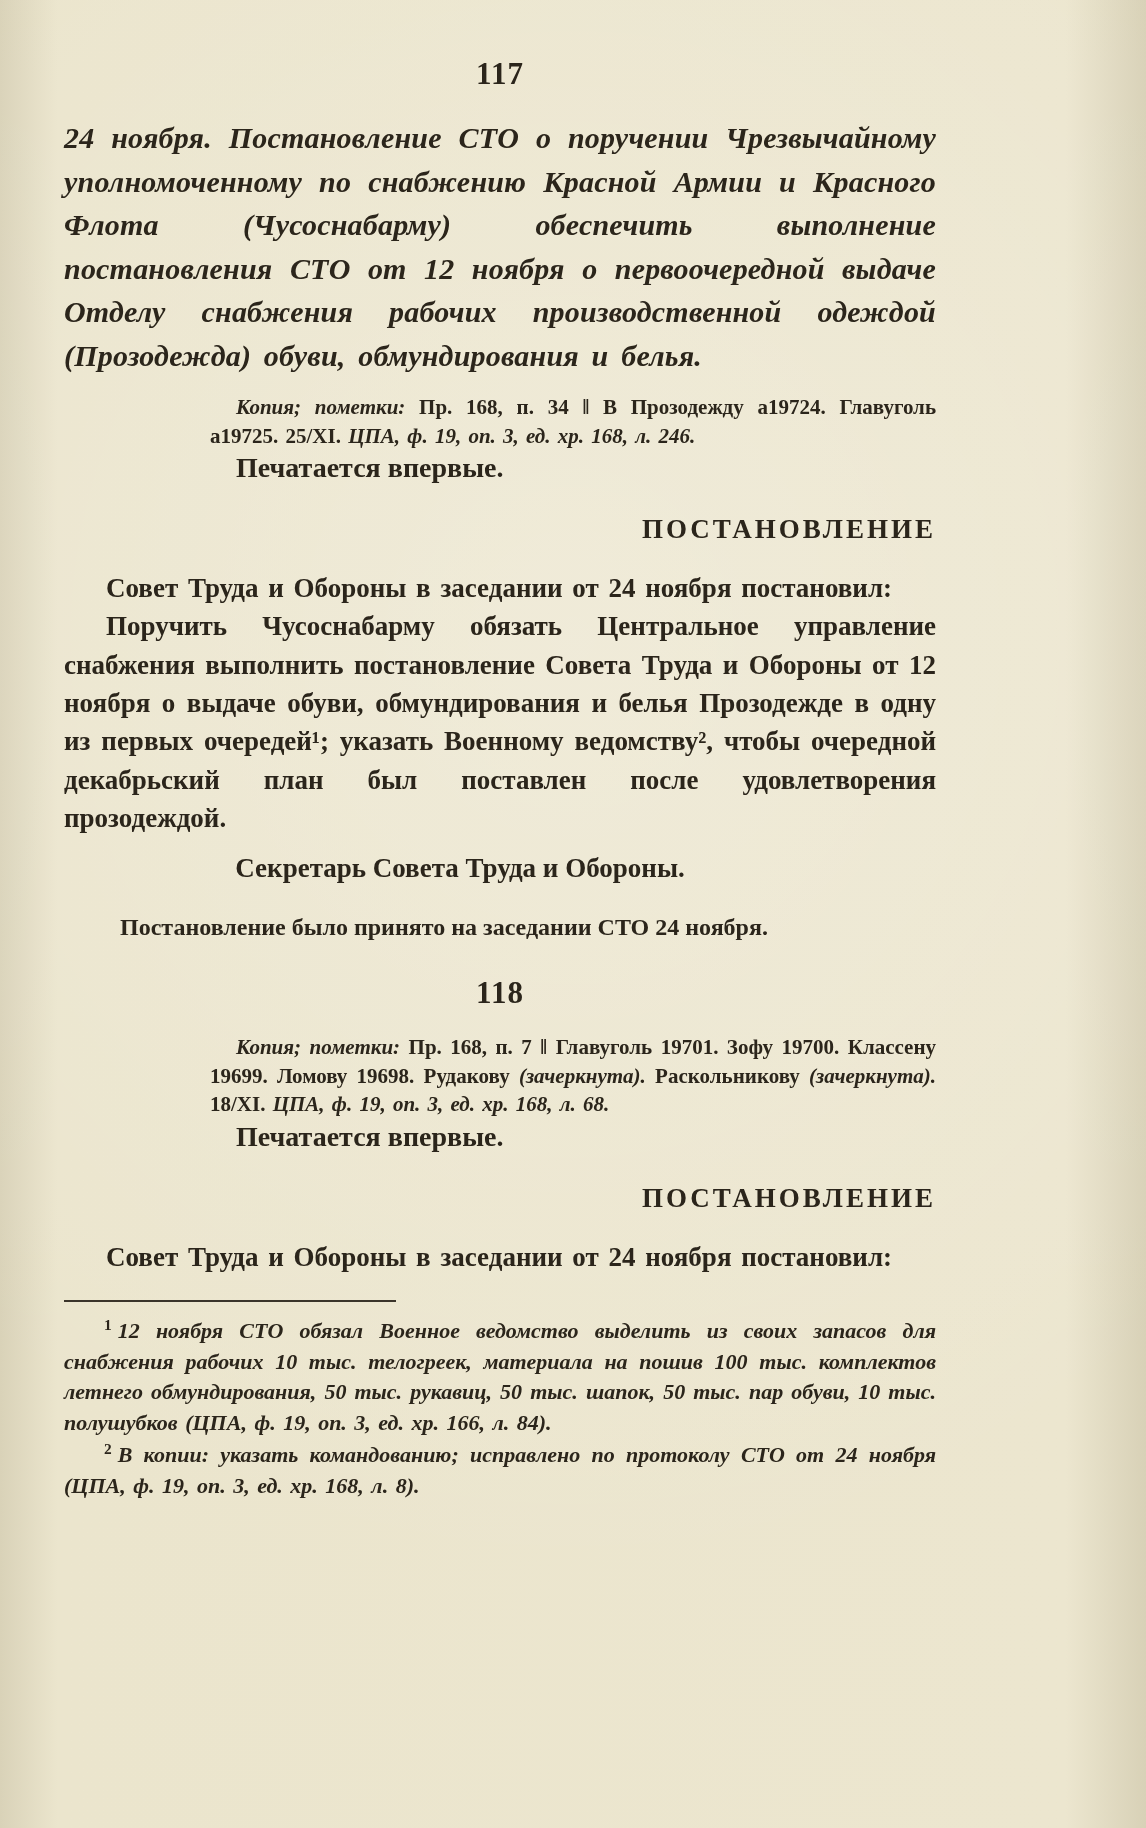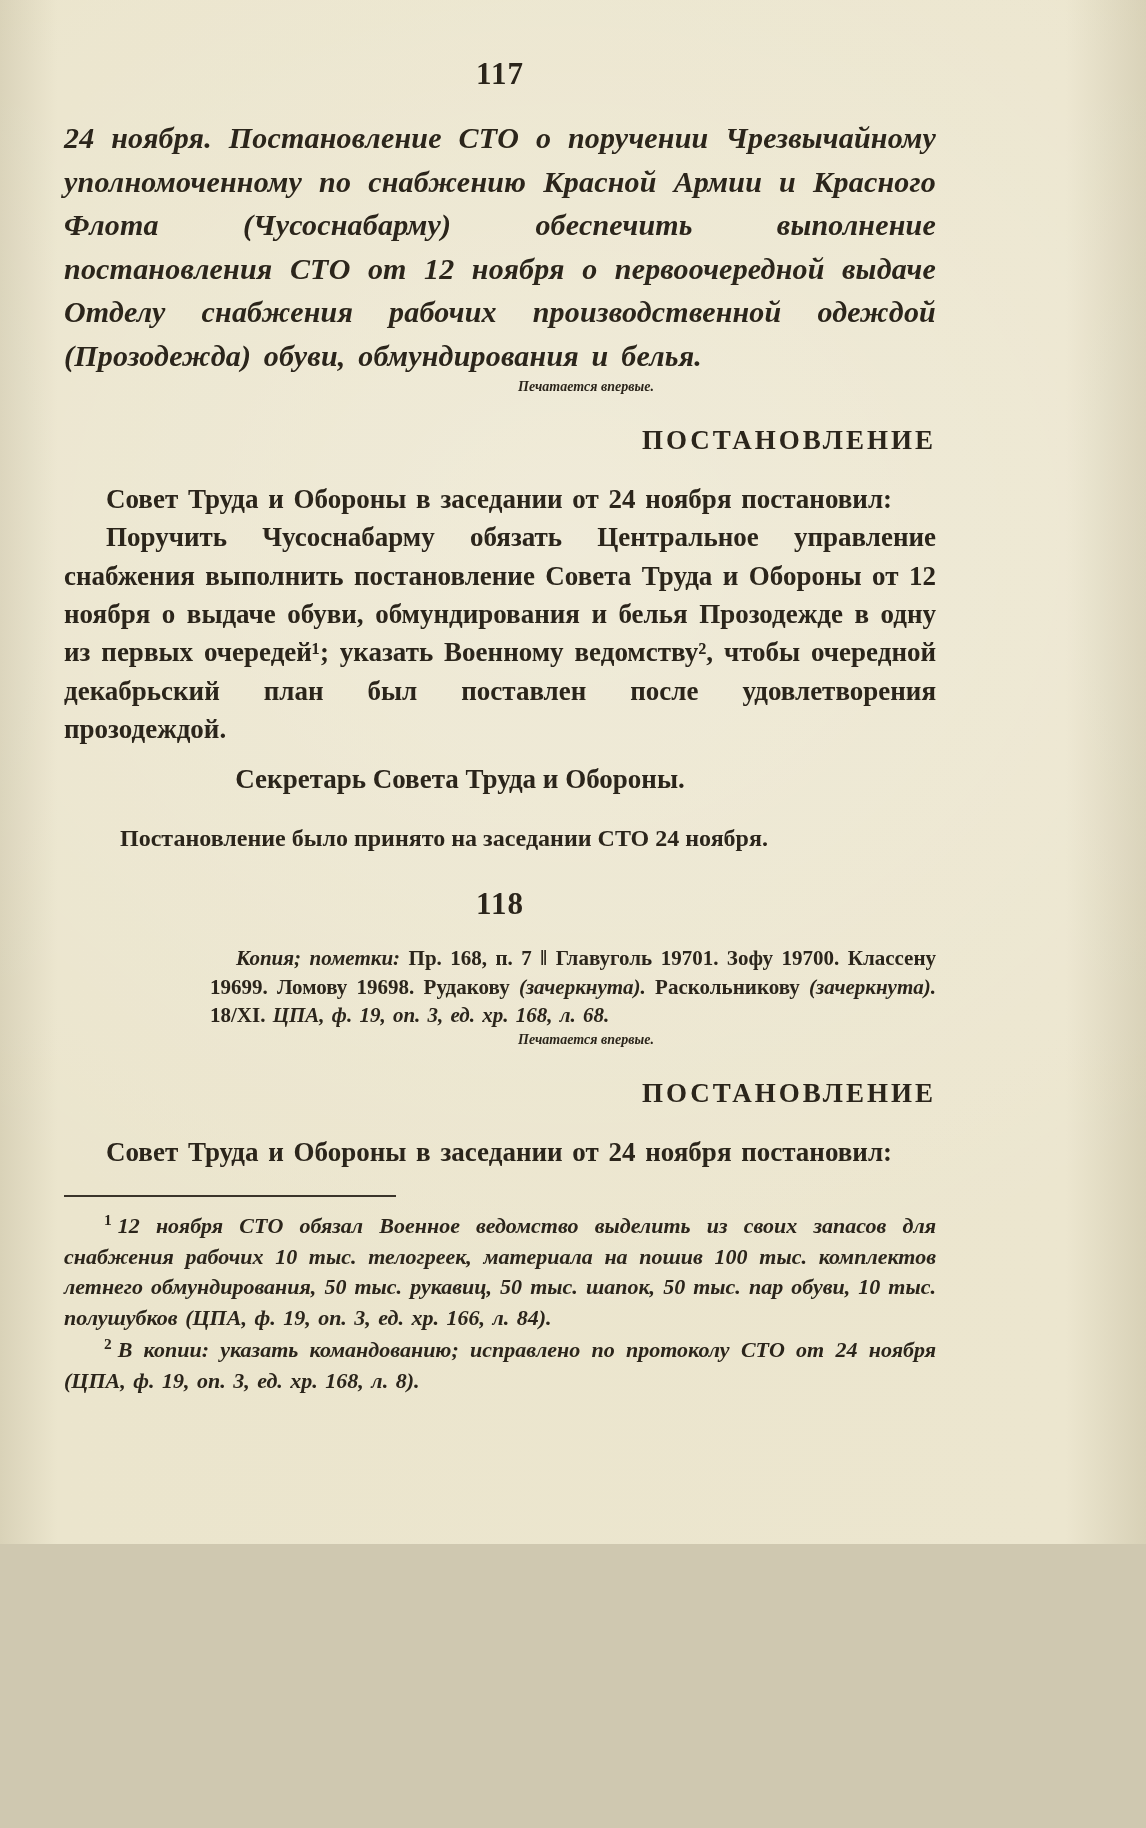--- a/index.html
+++ b/index.html
@@ -4,21 +4,21 @@
 <style>
   * { margin:0; padding:0; box-sizing:border-box; }
   html,body { width:1146px; height:1828px; }
   body {
     font-family:"Liberation Serif","DejaVu Serif",serif;
     color:#2b251b;
     background:#cfc8b0;
   }
   .page {
     position:relative;
-    width:1146px; height:1544px;
+    width:1146px; height:1828px;
     overflow:hidden;
     background:
       radial-gradient(ellipse 120% 80% at 50% 35%, rgba(255,255,255,0.22), rgba(255,255,255,0) 65%),
       linear-gradient(90deg, #d9d2b8 0%, #ebe5cd 5%, #ece6cf 93%, #d8d1b7 100%),
       #eae4cc;
   }
   .content {
     padding:56px 210px 0 64px; 
   }
   .entry-number {
@@ -42,25 +42,23 @@
     margin:16px 0 0 146px;
     font-size:21px;
     font-weight:bold;
     line-height:1.36;
     text-align:justify;
     text-indent:26px;
     word-spacing:2px;
   }
   .source-pub {
     margin:2px 0 0 146px;
-    font-size:14px;
+    font-size:28px;
     font-weight:bold;
-    font-style:italic;
     text-indent:26px;
-    text-align:center;
   }
   .it { font-style:italic; }
   .decree-heading {
     text-align:right;
     font-size:27px;
     font-weight:bold;
     letter-spacing:3px;
     margin:30px 0 24px;
   }
   .body-par {
@@ -119,20 +117,23 @@
 </head>
 <body>
 
 <div class="page">
   <div class="content">
 
     <div class="entry-number">117</div>
 
     <p class="summary">24 ноября. Постановление СТО о поручении Чрезвычайному уполномоченному по снабжению Красной Армии и Красного Флота (Чусоснабарму) обеспечить выполнение постановления СТО от 12 ноября о первоочередной выдаче Отделу снабжения рабочих производственной одеждой (Прозодежда) обуви, обмундирования и белья.</p>
 
+    <p class="source"><span class="it">Копия; пометки:</span>
+      <span>Пр. 168, п. 34 ‖ В Прозодежду а19724. Главуголь а19725. 25/XI.</span>
+      <span class="it">ЦПА, ф. 19, оп. 3, ед. хр. 168, л. 246.</span></p>
     <p class="source-pub">Печатается впервые.</p>
 
     <div class="decree-heading">ПОСТАНОВЛЕНИЕ</div>
 
     <p class="body-par indent">Совет Труда и Обороны в заседании от 24 ноября постановил:</p>
     <p class="body-par indent">Поручить Чусоснабарму обязать Центральное управление снабжения выполнить постановление Совета Труда и Обороны от 12 ноября о выдаче обуви, обмундирования и белья Прозодежде в одну из первых очередей¹; указать Военному ведомству², чтобы очередной декабрьский план был поставлен после удовлетворения прозодеждой.</p>
 
     <p class="signature">Секретарь Совета Труда и Обороны.</p>
 
     <p class="adoption-note">Постановление было принято на заседании СТО 24 ноября.</p>

